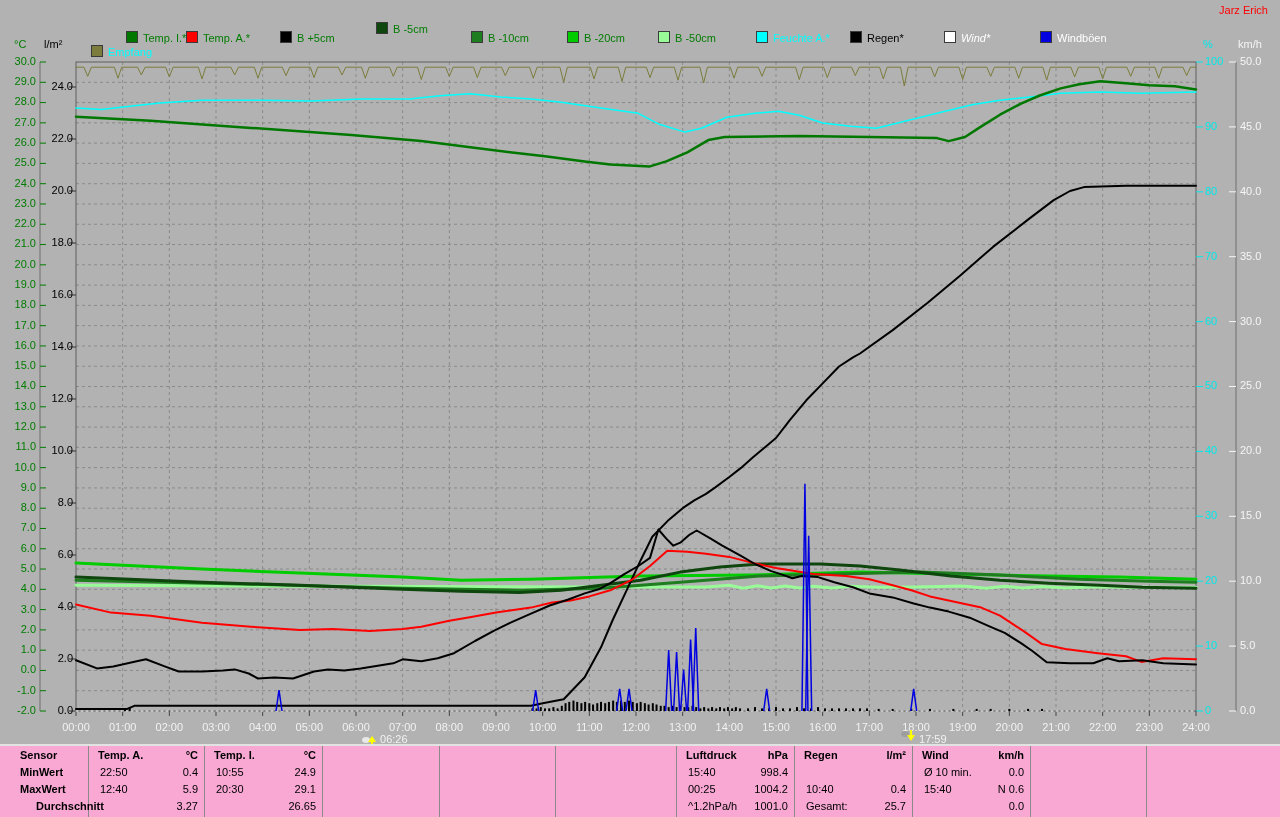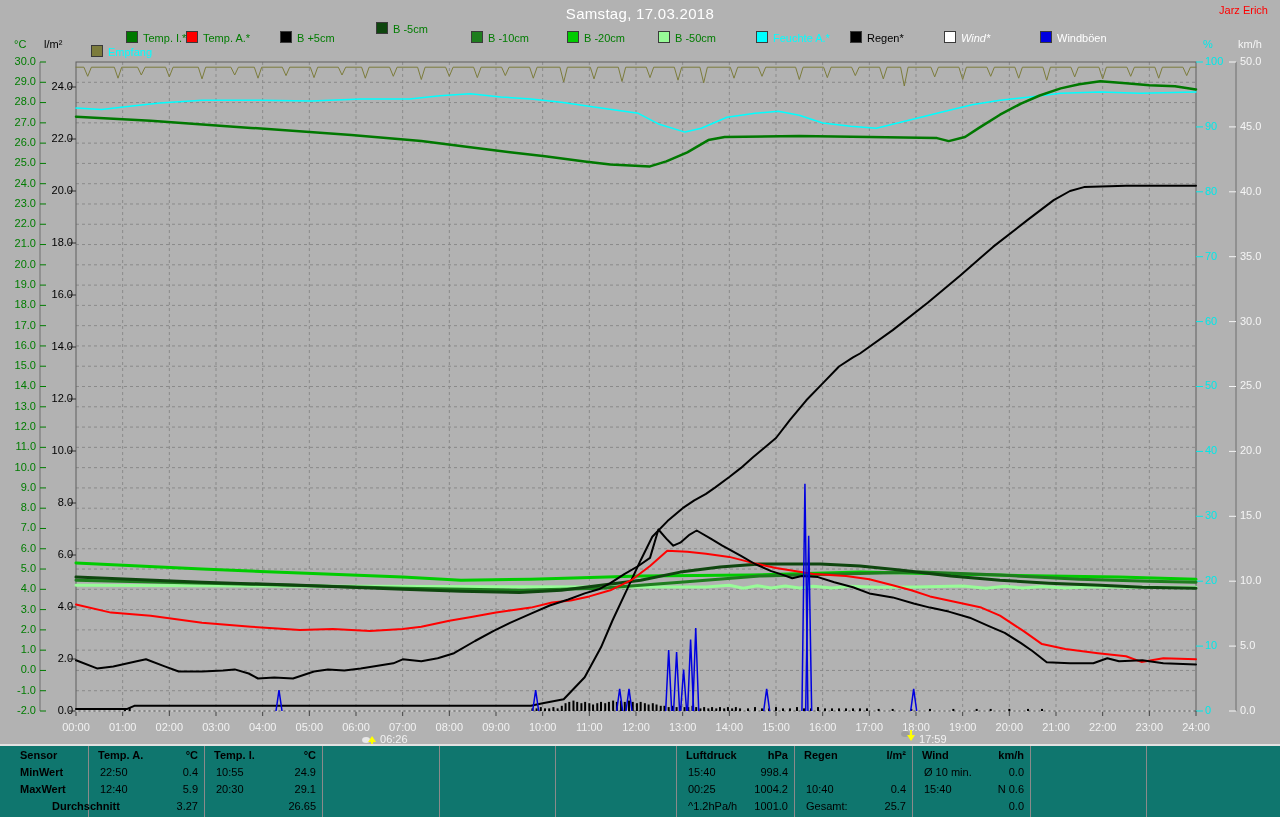--- a/index.html
+++ b/index.html
@@ -12,32 +12,31 @@
   #unit-temp{left:14px;top:38px;color:#007C00;}
   #unit-rain{left:44px;top:38px;color:#000000;}
   #unit-hum{left:1203px;top:38px;color:#00E8E8;}
   #unit-wind{left:1238px;top:38px;color:#F5F5F5;}
   .legend-item{position:absolute;height:13px;font-size:11px;line-height:13px;white-space:nowrap;}
   .swatch{display:inline-block;width:10px;height:10px;border:1px solid #3A3A3A;
           margin-right:5px;vertical-align:-1px;}
   #chart{position:absolute;left:0;top:0;}
   #chart text{font-family:"Liberation Sans",sans-serif;}
   .sep{position:absolute;left:0;top:744px;width:1280px;height:2px;background:#E2E2E2;}
-  #table{position:absolute;left:0;top:746px;width:1280px;height:71px;background:#0f766e;}
+  #table{position:absolute;left:0;top:746px;width:1280px;height:71px;background:#f9a8d4;}
   .tdiv{position:absolute;top:0;width:1px;height:71px;background:#8A8A8A;}
   .tcell{position:absolute;height:17px;line-height:17px;font-size:11px;color:#000;white-space:nowrap;}
   .tbold{font-weight:bold;}
   .tleft{text-align:left;}
   .tright{text-align:right;}
 </style>
 </head>
 <body>
 
 <div class="screen">
-  <div class="title">Samstag, 17.03.2018</div>
   <div class="watermark">Jarz Erich</div>
 
   <div class="axis-unit" id="unit-temp">°C</div>
   <div class="axis-unit" id="unit-rain">l/m²</div>
   <div class="axis-unit" id="unit-hum">%</div>
   <div class="axis-unit" id="unit-wind">km/h</div>
 
   <div id="legend">
       <div class="legend-item" style="left: 91px; top: 31px; padding-left: 35px;"><span class="swatch" style="background: rgb(0, 120, 0);"></span><span style="color: rgb(0, 124, 0);">Temp. I.*</span></div>
       <div class="legend-item" style="left: 186px; top: 31px;"><span class="swatch" style="background: rgb(255, 0, 0);"></span><span style="color: rgb(0, 124, 0);">Temp. A.*</span></div>
@@ -442,21 +441,21 @@
       <div class="tdiv" style="left: 439px;"></div>
       <div class="tdiv" style="left: 555px;"></div>
       <div class="tdiv" style="left: 676px;"></div>
       <div class="tdiv" style="left: 794px;"></div>
       <div class="tdiv" style="left: 912px;"></div>
       <div class="tdiv" style="left: 1030px;"></div>
       <div class="tdiv" style="left: 1146px;"></div>
       <div class="tcell tbold tleft" style="left: 20px; width: 66px; top: 1px;">Sensor</div>
       <div class="tcell tbold tleft" style="left: 20px; width: 66px; top: 18px;">MinWert</div>
       <div class="tcell tbold tleft" style="left: 20px; width: 66px; top: 35px;">MaxWert</div>
-      <div class="tcell tbold tleft" style="left: 32px; width: 66px; top: 52px; padding-left: 20px;">Durchschnitt</div>
+      <div class="tcell tbold tleft" style="left: 16px; width: 66px; top: 52px; padding-left: 20px;">Durchschnitt</div>
       <div class="tcell tbold tleft" style="left: 98px; width: 96px; top: 1px;">Temp. A.</div>
       <div class="tcell tbold tright" style="left: 98px; width: 100px; top: 1px;">°C</div>
       <div class="tcell tleft" style="left: 100px; width: 92px; top: 18px;">22:50</div>
       <div class="tcell tright" style="left: 98px; width: 100px; top: 18px;">0.4</div>
       <div class="tcell tleft" style="left: 100px; width: 92px; top: 35px;">12:40</div>
       <div class="tcell tright" style="left: 98px; width: 100px; top: 35px;">5.9</div>
       <div class="tcell tright" style="left: 98px; width: 100px; top: 52px;">3.27</div>
       <div class="tcell tbold tleft" style="left: 214px; width: 98px; top: 1px;">Temp. I.</div>
       <div class="tcell tbold tright" style="left: 214px; width: 102px; top: 1px;">°C</div>
       <div class="tcell tleft" style="left: 216px; width: 94px; top: 18px;">10:55</div>

